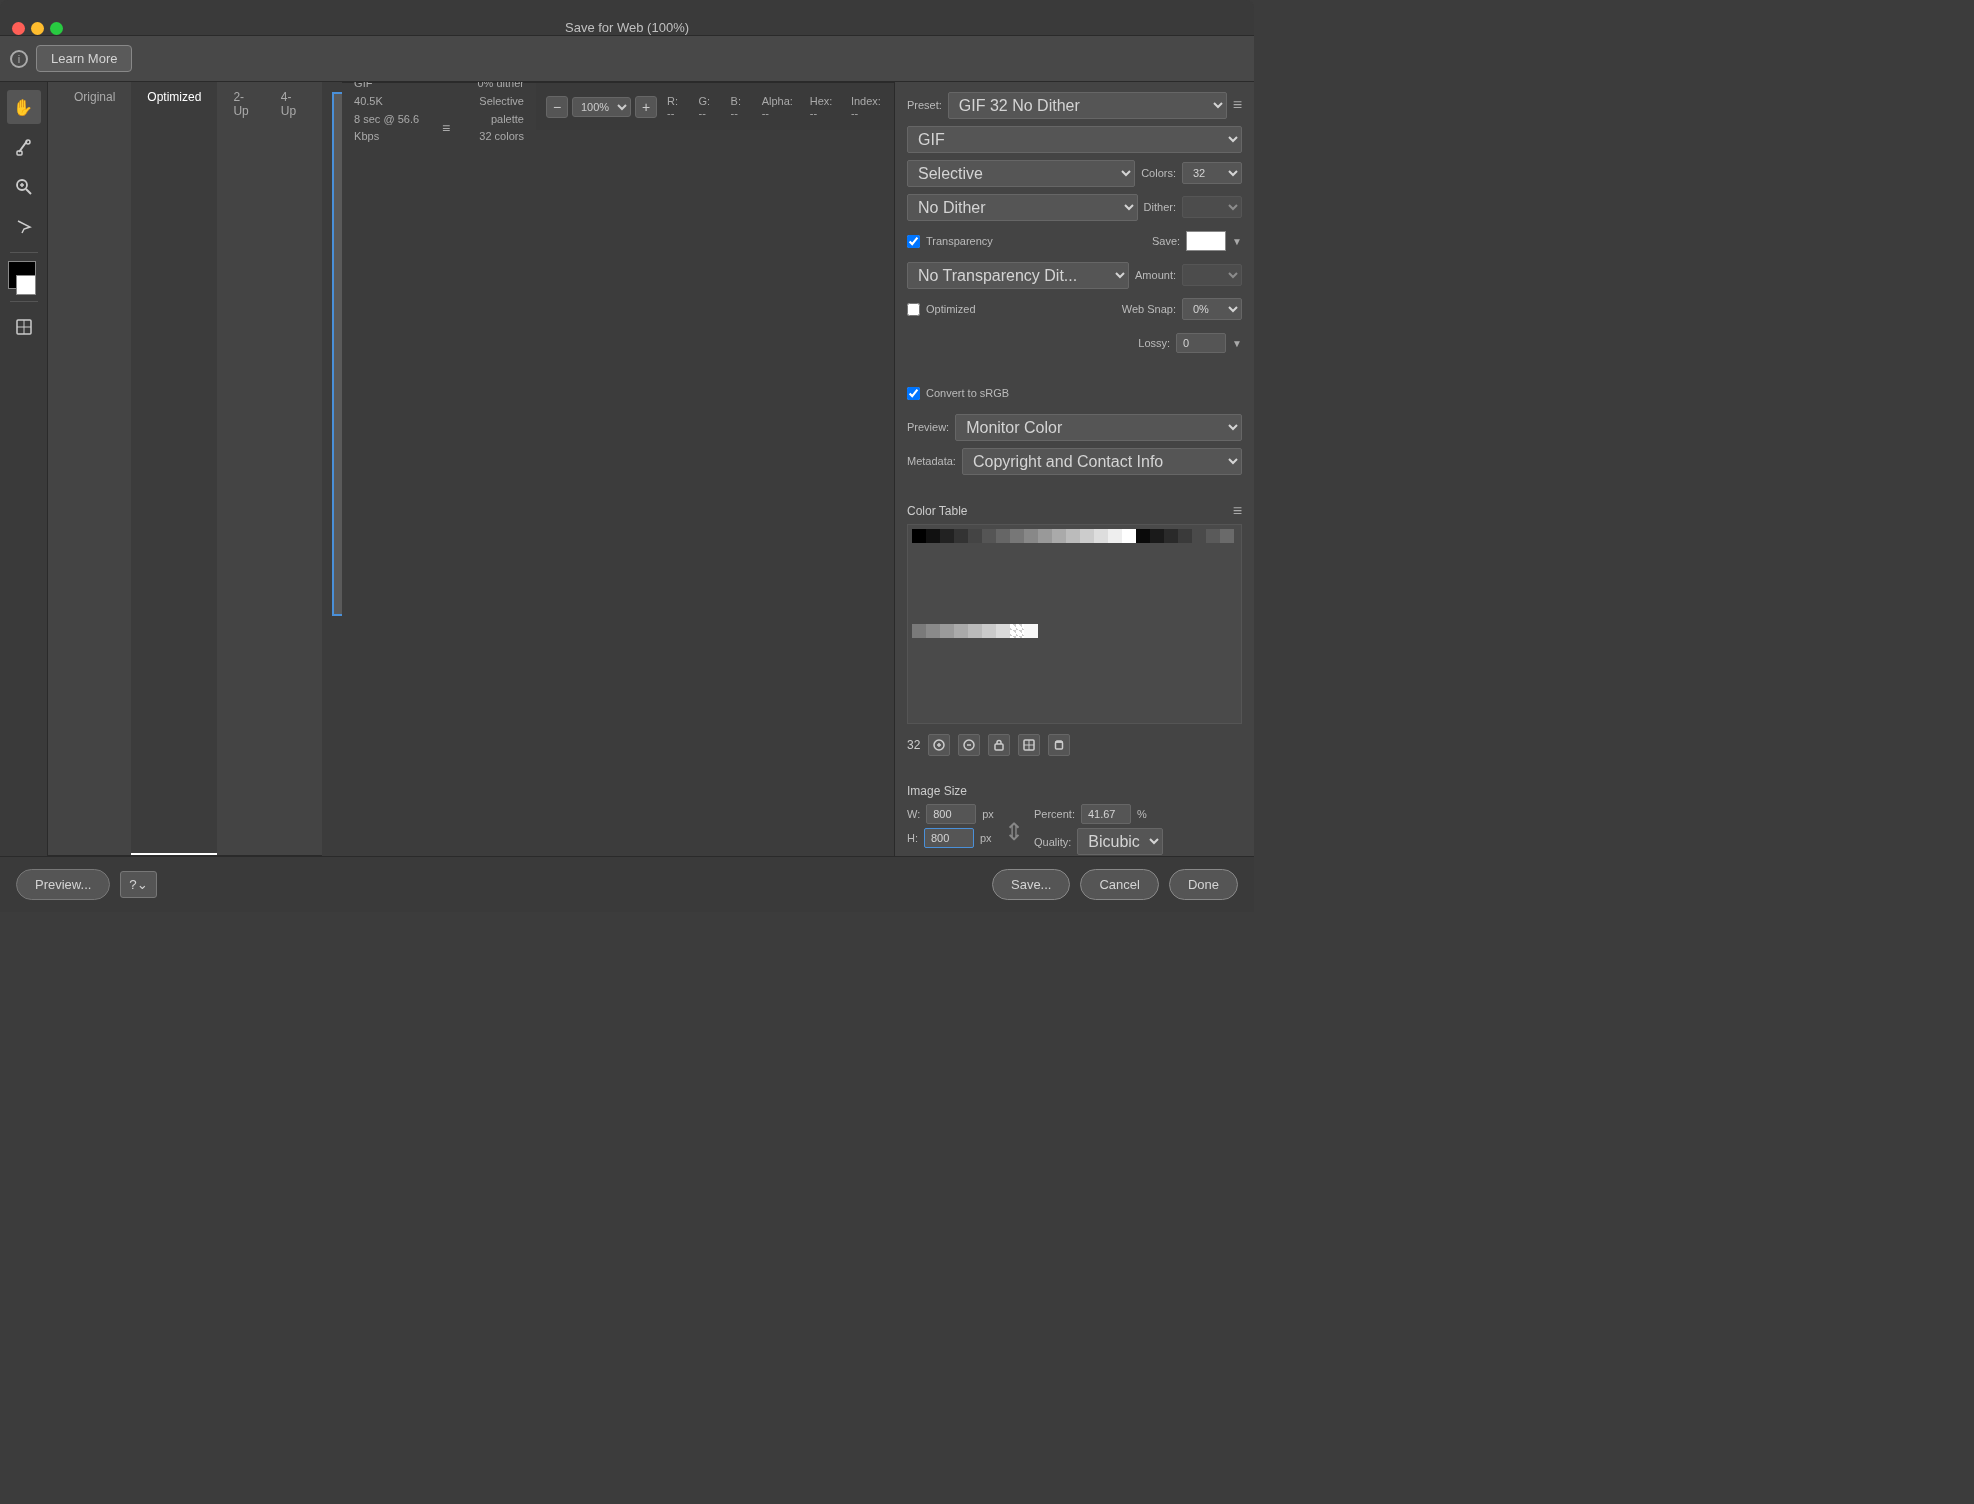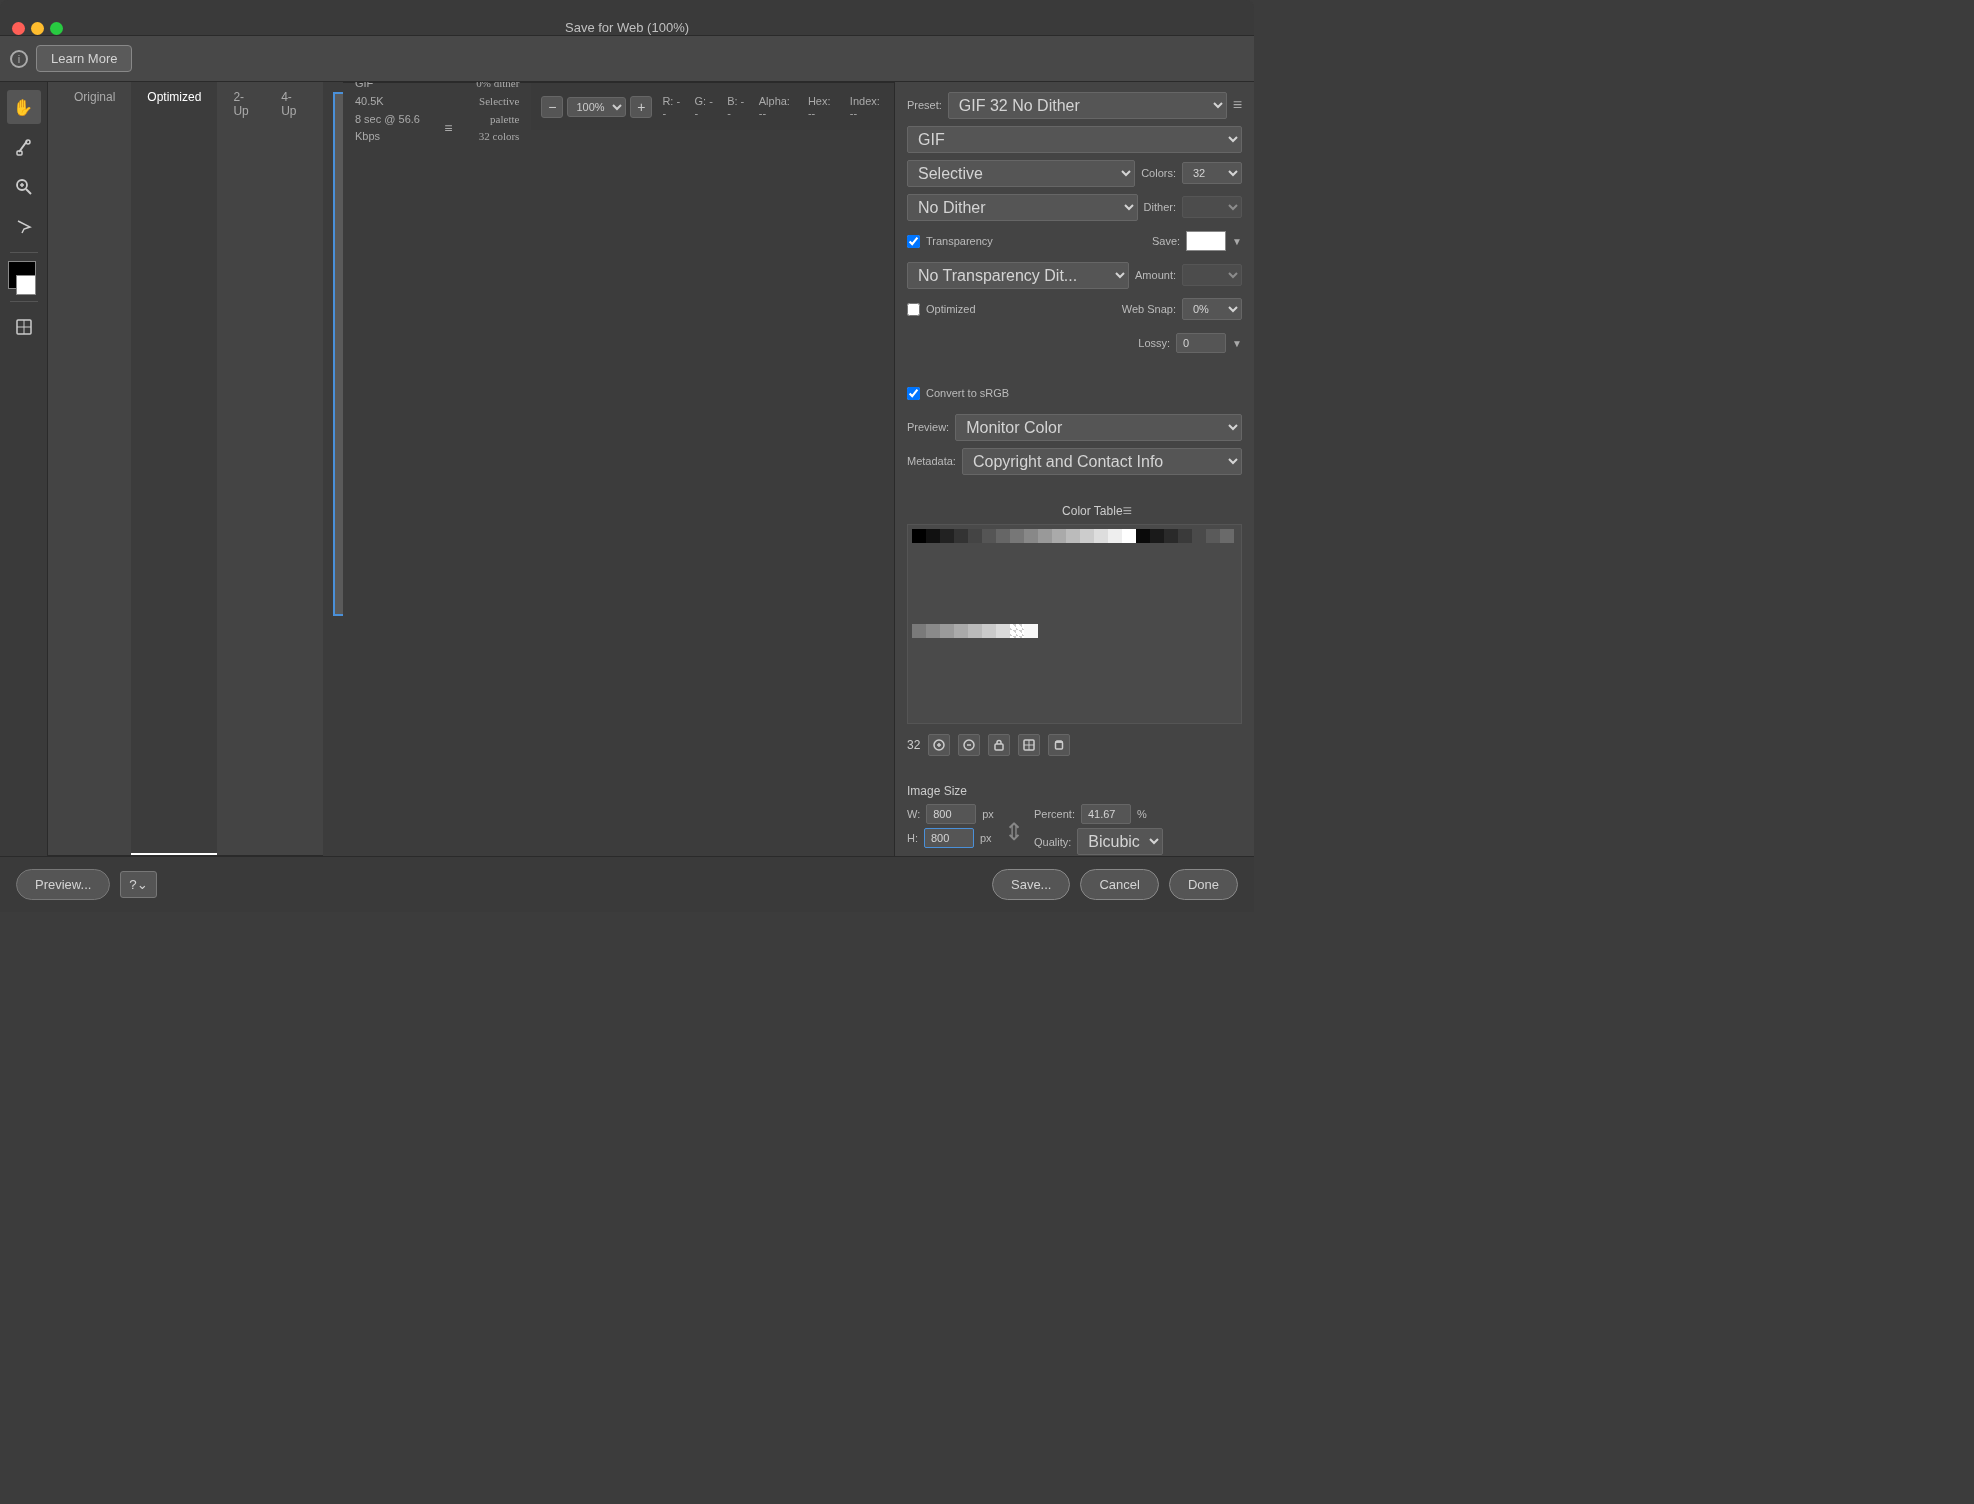--- a/index.html
+++ b/index.html
@@ -159,21 +159,21 @@
       background: #3c3c3c;
       border-top: 1px solid #2a2a2a;
       display: flex;
       align-items: center;
       padding: 0 12px;
       justify-content: space-between;
       font-size: 11px;
       color: #aaa;
     }
     .canvas-status-left { line-height: 1.6; }
-    .canvas-status-right { text-align: right; line-height: 1.6; font-family: Liberation Serif, serif; }
+    .canvas-status-right { text-align: right; line-height: 1.6; }
 
     
     .bottom-toolbar {
       height: 48px;
       background: #3a3a3a;
       border-top: 1px solid #2a2a2a;
       display: flex;
       align-items: center;
       padding: 0 10px;
       gap: 10px;
@@ -326,24 +326,23 @@
       background: #555;
       margin: 4px 0;
     }
 
     
     .color-table-section {
       margin-top: 4px;
     }
     .color-table-header {
       display: flex;
-      justify-content: center;
+      justify-content: space-between;
       align-items: center;
       margin-bottom: 4px;
-      margin-left: 45px;
     }
     .color-table-title {
       font-size: 12px;
       color: #ccc;
     }
     .color-table-grid {
       background: #4a4a4a;
       border: 1px solid #555;
       padding: 4px;
       display: flex;

